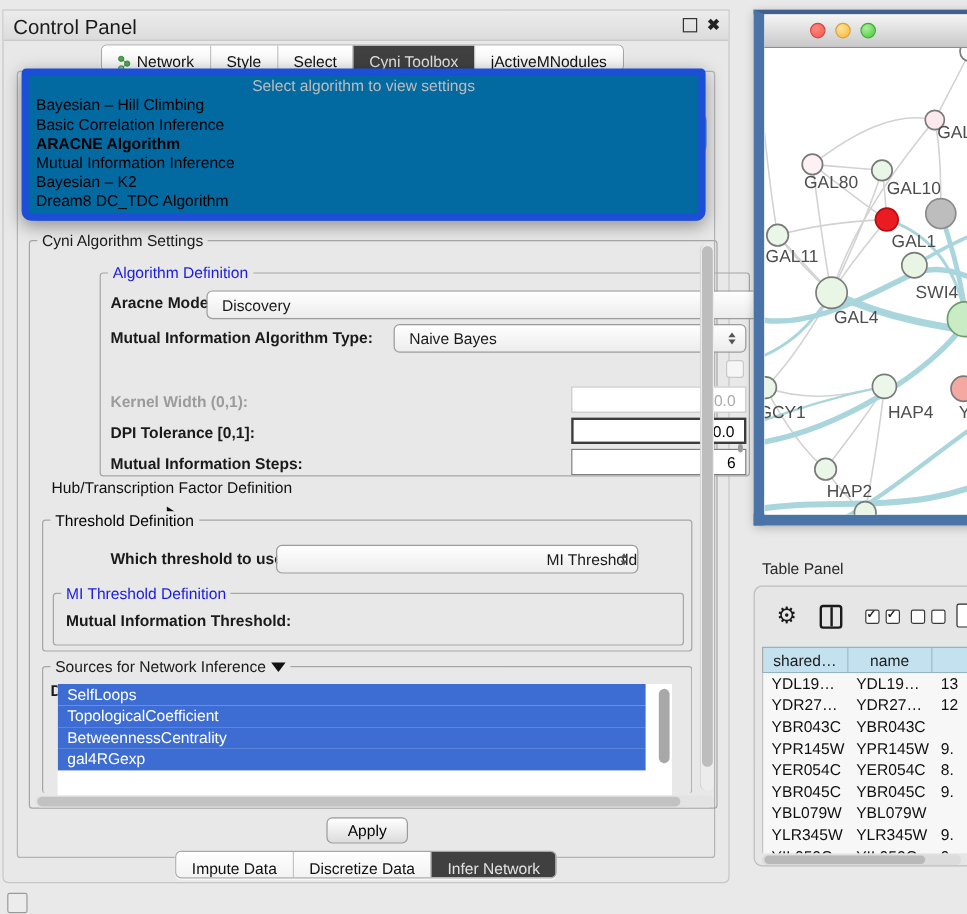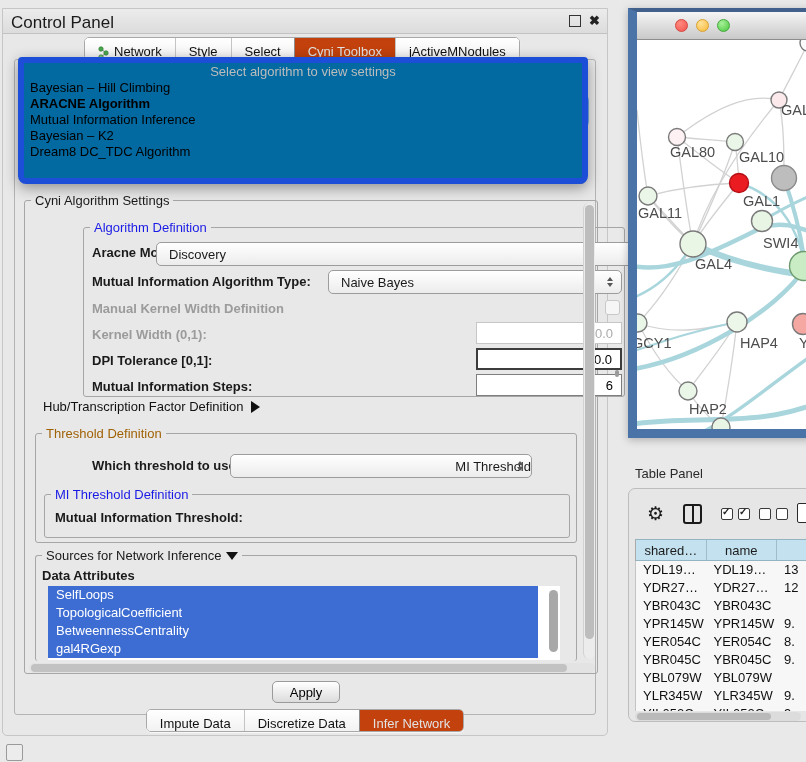--- a/index.html
+++ b/index.html
@@ -15,21 +15,21 @@
   .cp-title{position:absolute;left:8px;top:4px;font-size:17px;color:#1a1a1a;}
   .float-btn{position:absolute;right:26px;top:6px;width:10px;height:10px;border:1.6px solid #333;background:transparent;}
   .close-btn{position:absolute;right:7px;top:3px;font-size:13px;font-weight:bold;color:#222;line-height:17px;}
 
   
   .seg-tabs{display:inline-flex;border:1px solid #a8a8a8;border-radius:5px;background:#fff;
      height:21px;overflow:hidden;font-size:13px;box-shadow:0 1px 1px rgba(255,255,255,.7);}
   .seg{padding:0 13px;border-left:1px solid #c4c4c4;display:flex;align-items:flex-end;gap:5px;
      color:#111;background:linear-gradient(#ffffff,#f2f2f2);white-space:nowrap;}
   .seg:first-child{border-left:none;}
-  .seg.active{background:#c2410c;color:#e2e2e2;border-left-color:#8d8d8d;}
+  .seg.active{background:#404040;color:#e2e2e2;border-left-color:#8d8d8d;}
 
   .cp-content{position:absolute;left:11px;top:50px;width:580px;height:654px;
      border:1px solid #b4b4b4;border-radius:3px;background:#e8e8e8;}
 
   
   .combo{position:absolute;border:1px solid #9c9c9c;border-radius:5px;
      background:linear-gradient(#ffffff,#ececec);display:flex;align-items:center;
      font-size:13px;padding-left:12px;box-sizing:border-box;}
   .combo .arr{position:absolute;right:8px;top:50%;transform:translateY(-50%);
      display:flex;flex-direction:column;gap:2px;}
@@ -37,40 +37,40 @@
   .combo .arr .up{border-bottom:4px solid #555;}
   .combo .arr .dn{border-top:4px solid #555;}
   .combo.focused{border-color:#6f9fd6;box-shadow:0 0 0 3px rgba(106,162,222,.85);}
   .tin{position:absolute;background:#fff;font-size:13px;display:flex;align-items:center;
      justify-content:flex-end;padding-right:8px;box-sizing:border-box;}
 
   
   .gb{position:absolute;border:1px solid #a6a6a6;border-radius:3px;box-sizing:border-box;}
   .gbt{position:absolute;top:-8px;left:6px;padding:0 4px;background:#e8e8e8;font-size:13px;white-space:nowrap;}
   .gbt.blue{color:#1a1ae6;}
-  .gbt.green{color:#a16207;}
+  .gbt.green{color:#000000;}
 
   .lbl{position:absolute;font-weight:bold;font-size:13px;white-space:nowrap;}
   .lbl.dis{color:#9b9b9b;}
 
   .chk{position:absolute;width:13px;height:13px;border:1px solid #c9c9c9;border-radius:3px;background:#f6f6f6;}
 
   
   .vtrack{position:absolute;background:#ececec;border-left:1px solid #d2d2d2;border-radius:6px;}
   .vthumb{position:absolute;left:1px;width:9px;background:#bdbdbd;border-radius:5px;}
   .htrack{position:absolute;background:#e3e3e3;border-radius:6px;}
   .hthumb{position:absolute;top:1px;height:8px;background:#c2c2c2;border-radius:5px;}
 
   
   .attr-list{position:absolute;background:#ffffff;overflow:hidden;}
   .attr-item{height:18px;line-height:18px;padding-left:8px;background:#3d6dd2;color:#fff;
      font-size:13px;width:482px;}
   .attr-scroll{position:absolute;right:2px;top:4px;width:9px;height:62px;background:#a8a8a8;border-radius:5px;}
 
-  .hub-row{position:absolute;font-size:13px;color:#111;display:flex;align-items:center;gap:8px;}
+  .hub-row{position:absolute;font-size:13px;color:#111;display:flex;align-items:center;gap:8px;flex-direction:column;}
   .tri-right{display:inline-block;width:0;height:0;border-top:6px solid transparent;
      border-bottom:6px solid transparent;border-left:9px solid #111;}
   .tri-down{display:inline-block;width:0;height:0;border-left:6px solid transparent;
      border-right:6px solid transparent;border-top:8px solid #111;margin-left:4px;}
 
   .apply-btn{position:absolute;border:1px solid #9a9a9a;border-radius:5px;
      background:linear-gradient(#ffffff,#dcdcdc);font-size:13px;text-align:center;
      line-height:20px;font-family:"Liberation Sans",sans-serif;}
 
   
@@ -179,38 +179,37 @@
           </span>
       </div>
 
       <div class="gb" style="left:9px;top:140px;width:574px;height:474px;">
         <span class="gbt">Cyni Algorithm Settings</span>
 
         <div class="gb" style="left:10px;top:26px;width:542px;height:170px;margin-left:48px;">
           <span class="gbt blue">Algorithm Definition</span>
 
           <span class="lbl" style="left:8px;top:17px;">Aracne Mode:</span>
-          <div class="combo" style="left:72px;top:14px;width:497px;height:24px;text-align:center;">
+          <div class="combo" style="left:88px;top:14px;width:497px;height:24px;text-align:center;">
             <span>Discovery</span>
             <span class="arr">
                 <i class="up"></i>
                 <i class="dn"></i>
               </span>
           </div>
 
           <span class="lbl" style="left:8px;top:46px;">Mutual Information Algorithm Type:</span>
           <div class="combo" style="left:244px;top:42px;width:294px;height:24px;">
             <span>Naive Bayes</span>
             <span class="arr">
                 <i class="up"></i>
                 <i class="dn"></i>
               </span>
           </div>
 
-          <span class="lbl dis" style="left:8px;top:73px;">Manual Kernel Width Definition</span>
           <span class="chk" style="left:521px;top:72px;"></span>
 
           <span class="lbl dis" style="left:8px;top:99px;">Kernel Width (0,1):</span>
           <div class="tin" style="left:392px;top:94px;width:146px;height:22px;border:1px solid #c6c6c6;color:#ababab;">
             <span>0.0</span>
           </div>
 
           <span class="lbl" style="left:8px;top:125px;">DPI Tolerance [0,1]:</span>
           <div class="tin" style="left:392px;top:120px;width:146px;height:22px;border:2px solid #3c3c3c;color:#000;">
             <span>0.0</span>
@@ -243,21 +242,21 @@
             <span class="gbt blue">MI Threshold Definition</span>
             <span class="lbl" style="left:10px;top:15px;">Mutual Information Threshold:</span>
           </div>
         </div>
 
         <div class="gb" style="left:10px;top:354px;width:542px;height:106px;border-bottom:none;">
           <span class="gbt">
             <span>Sources for Network Inference</span><span class="tri-down"></span>
           </span>
           <span class="lbl" style="left:6px;top:12px;">Data Attributes</span>
-          <div class="attr-list" style="left:12px;top:30px;width:512px;height:74px;">
+          <div class="attr-list" style="left:12px;top:14px;width:512px;height:93px;">
             <div id="attr-items">
                 <div class="attr-item">SelfLoops</div>
                 <div class="attr-item">TopologicalCoefficient</div>
                 <div class="attr-item">BetweennessCentrality</div>
                 <div class="attr-item">gal4RGexp</div>
               </div>
             <span class="attr-scroll"></span>
           </div>
         </div>
 
@@ -285,20 +284,21 @@
             <span>Infer Network</span>
           </div>
         </div>
     </div>
   </div>
 
   <div class="popup">
     <div class="ph">Select algorithm to view settings</div>
     <div id="popup-items">
         <div class="it">Bayesian – Hill Climbing</div>
+        <div class="it">Basic Correlation Inference</div>
         <div class="it sel">ARACNE Algorithm</div>
         <div class="it">Mutual Information Inference</div>
         <div class="it">Bayesian – K2</div>
         <div class="it">Dream8 DC_TDC Algorithm</div>
       </div>
   </div>
 
   <div class="splitter-dot"></div>
   <div class="mini-btn"></div>
 

